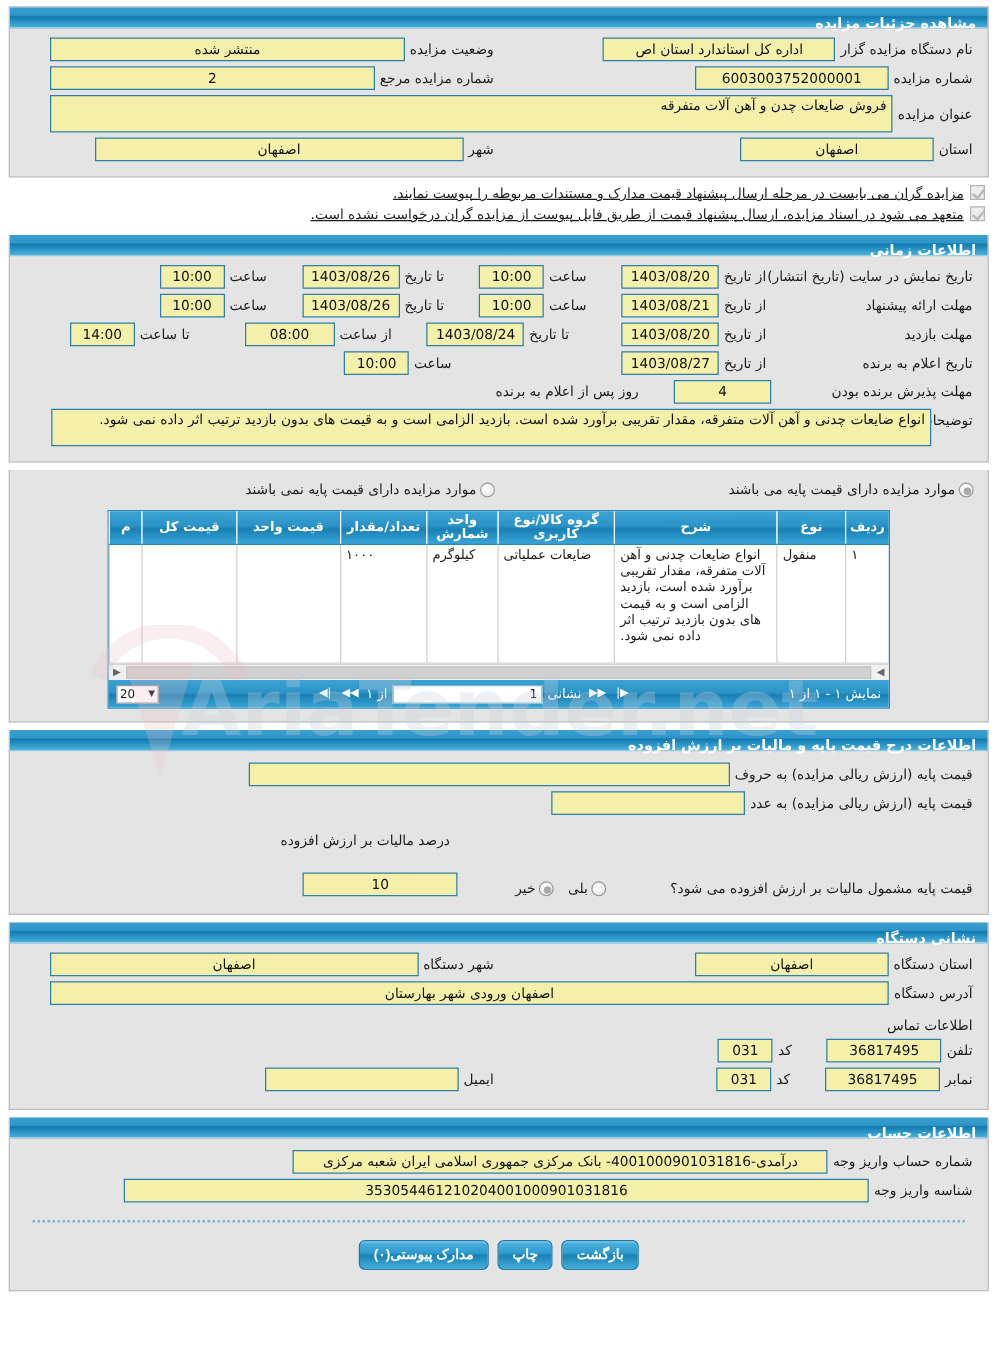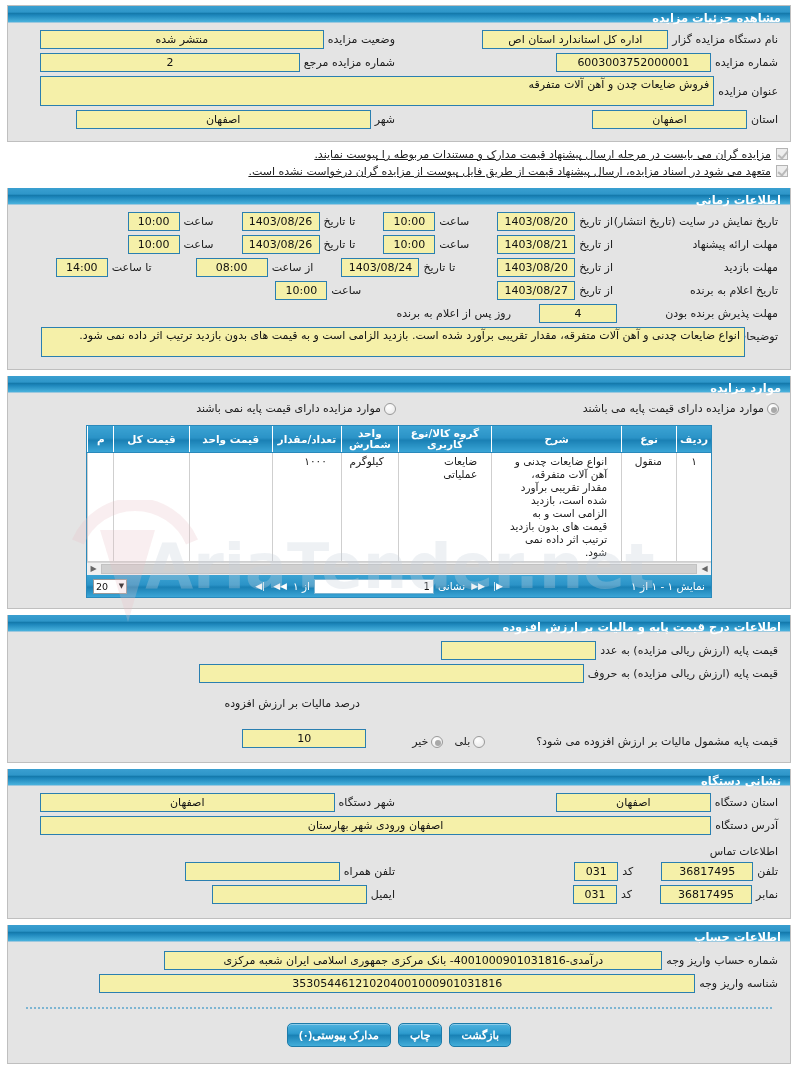--- a/index.html
+++ b/index.html
@@ -176,23 +176,23 @@
     border-bottom: 1px solid #2a89bb;
     padding: 2px 2px;
     height: 26px;
     text-align: center;
     line-height: 11px;
     vertical-align: middle;
   }
   table.items tbody td {
     border-left: 1px solid #cfcfcf;
     border-bottom: 1px solid #cfcfcf;
-    padding: 2px 14px;
+    padding: 2px 4px;
     vertical-align: top;
-    text-align: right;
+    text-align: left;
     font-size: 10.5px;
     color: #1b1b1b;
     line-height: 13px;
     height: 95px;
   }
   td.desc { text-align: right; }
   .hscroll {
     height: 13px;
     background: #f0f0f0;
     border-top: 1px solid #d6d6d6;
@@ -393,21 +393,20 @@
 
     <div class="frow" style="align-items:flex-start">
       <span class="flabel" style="width:37px;text-align:right;padding-top:3px">توضیحات</span>
       <span class="fval multiline" style="width:704px">انواع ضایعات چدنی و آهن آلات متفرقه، مقدار تقریبی برآورد شده است. بازدید الزامی است و به قیمت های بدون بازدید ترتیب اثر داده نمی شود.</span>
     </div>
 
   </div>
 </div>
 
 <div class="panel">
-  <div class="sec-header">موارد مزایده</div>
   <div class="sec-body" style="padding-bottom:10px">
 
     <div class="frow" style="justify-content:flex-start;margin-top:2px">
       <div class="radio-item" style="width:50%">
         <span class="radio sel"></span>
         <span class="radio-label">موارد مزایده دارای قیمت پایه می باشند</span>
       </div>
       <div class="radio-item" style="width:50%">
         <span class="radio"></span>
         <span class="radio-label">موارد مزایده دارای قیمت پایه نمی باشند</span>
@@ -484,27 +483,27 @@
     </div>
 
   </div>
 </div>
 
 <div class="panel">
   <div class="sec-header">اطلاعات درج قیمت پایه و مالیات بر ارزش افزوده</div>
   <div class="sec-body" style="padding-top:9px;padding-bottom:10px">
 
     <div class="frow" style="justify-content:flex-start">
+      <span class="flabel">قیمت پایه (ارزش ریالی مزایده) به حروف</span>
+      <span class="fval" style="width:385px"></span>
+    </div>
+
+    <div class="frow" style="justify-content:flex-start">
       <span class="flabel">قیمت پایه (ارزش ریالی مزایده) به عدد</span>
       <span class="fval" style="width:155px"></span>
-    </div>
-
-    <div class="frow" style="justify-content:flex-start">
-      <span class="flabel">قیمت پایه (ارزش ریالی مزایده) به حروف</span>
-      <span class="fval" style="width:385px"></span>
     </div>
 
     <div class="frow" style="justify-content:flex-start;margin-top:14px;align-items:flex-end">
       <span class="flabel">قیمت پایه مشمول مالیات بر ارزش افزوده می شود؟</span>
       <span style="width:44px"></span>
       <span class="radio-item" style="margin-left:8px">
         <span class="radio"></span>
         <span class="radio-label">بلی</span>
       </span>
       <span class="radio-item">
@@ -543,24 +542,20 @@
 
     <div class="contact-title">اطلاعات تماس</div>
 
     <div class="frow">
       <div class="fgroup" style="width:50%;justify-content:flex-start">
         <span class="flabel">تلفن</span>
         <span class="fval c" style="width:92px">36817495</span>
         <span class="flabel">کد</span>
         <span class="fval c" style="width:44px">031</span>
       </div>
-      <div class="fgroup" style="width:50%;justify-content:flex-start">
-        <span class="flabel">تلفن همراه</span>
-        <span class="fval c" style="width:155px"></span>
-      </div>
     </div>
 
     <div class="frow">
       <div class="fgroup" style="width:50%;justify-content:flex-start">
         <span class="flabel">نمابر</span>
         <span class="fval c" style="width:92px">36817495</span>
         <span class="flabel">کد</span>
         <span class="fval c" style="width:44px">031</span>
       </div>
       <div class="fgroup" style="width:50%;justify-content:flex-start">
@@ -571,21 +566,21 @@
 
   </div>
 </div>
 
 <div class="panel">
   <div class="sec-header">اطلاعات حساب</div>
   <div class="sec-body" style="padding-top:9px;padding-bottom:6px">
 
     <div class="frow" style="justify-content:flex-start">
       <span class="flabel">شماره حساب واریز وجه</span>
-      <span class="fval c" style="width:498px">درآمدی-4001000901031816- بانک مرکزی جمهوری اسلامی ایران شعبه مرکزی</span>
+      <span class="fval c" style="width:428px">درآمدی-4001000901031816- بانک مرکزی جمهوری اسلامی ایران شعبه مرکزی</span>
     </div>
 
     <div class="frow" style="justify-content:flex-start">
       <span class="flabel">شناسه واریز وجه</span>
       <span class="fval c" style="width:596px">353054461210204001000901031816</span>
     </div>
 
     <div class="dotted-sep"></div>
 
     <div class="btnbar">

